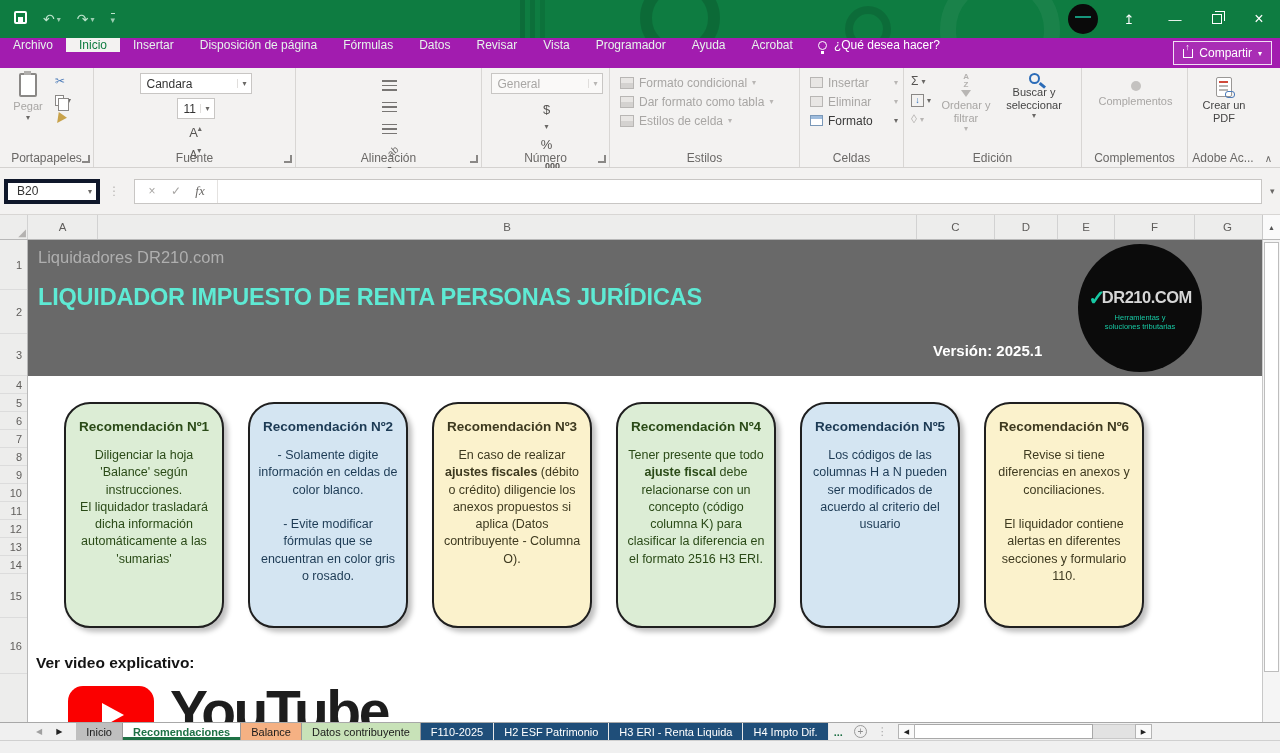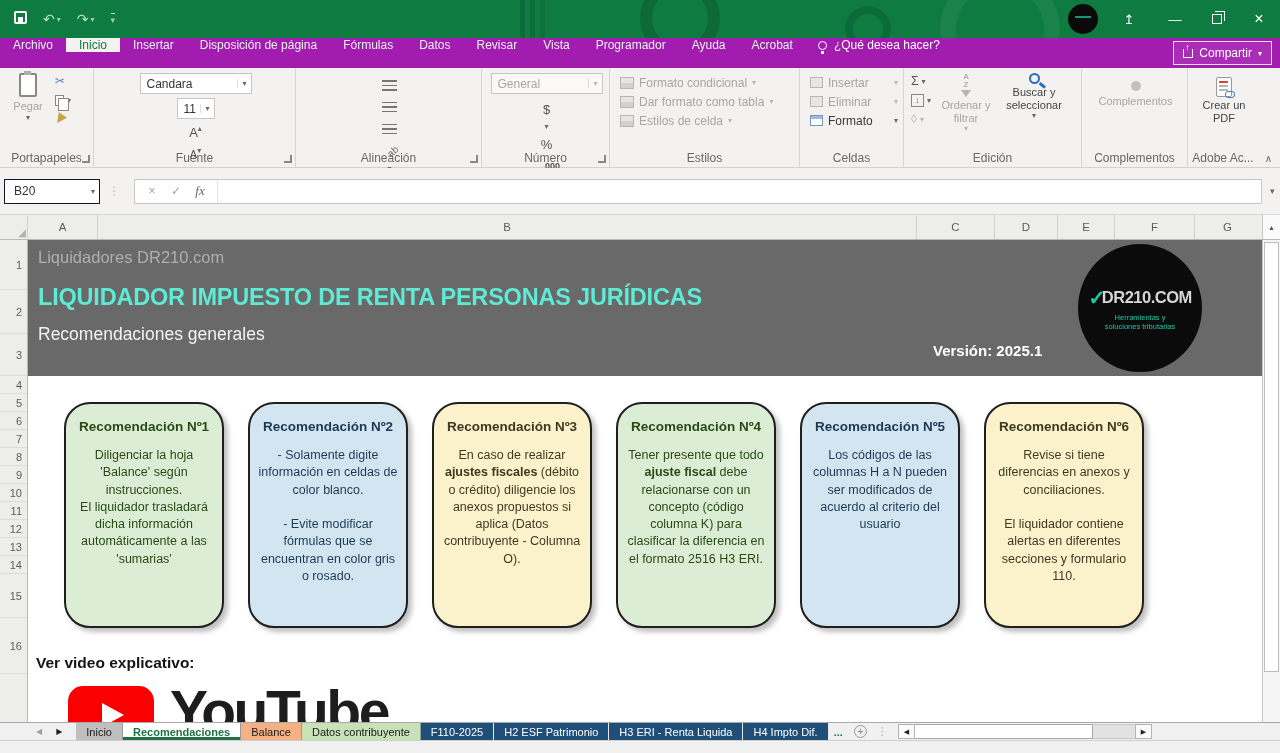--- a/index.html
+++ b/index.html
@@ -82,21 +82,21 @@
   .azsort{font-size:8px;font-weight:bold;color:#B4B2B0;line-height:1;text-align:center;}
   .funnel{width:0;height:0;border-left:5px solid transparent;border-right:5px solid transparent;border-top:7px solid #B8B6B4;margin:1px auto 2px;}
   .dot-ico{width:10px;height:10px;border-radius:50%;background:#C4C2C0;margin-bottom:4px;}
   .pdf-ico{width:16px;height:20px;border:1.5px solid #9a9896;border-radius:2px;position:relative;background:#fff;margin-bottom:2px;}
   .pdf-ico::before{content:"";position:absolute;left:2px;top:3px;width:9px;height:2px;background:#D04A3A;box-shadow:0 4px 0 #B8B6B4,0 8px 0 #B8B6B4;}
   .pdf-ico::after{content:"";position:absolute;right:-4px;bottom:-2px;width:8px;height:5px;border:1.5px solid #4A7AB8;border-radius:3px;}
   .collapse-btn{position:absolute;right:8px;bottom:3px;font-size:10px;color:#6A6866;}
 
   
   .formulabar{position:absolute;left:0;top:168px;width:100%;height:46px;background:#F3F2F1;display:flex;align-items:center;padding:0 4px;}
-  .namebox{width:96px;height:25px;background:#fff;border:1px solid #0f172a;display:flex;align-items:center;font-size:12px;color:#333;}
+  .namebox{width:96px;height:25px;background:#fff;border:4px solid #0f172a;display:flex;align-items:center;font-size:12px;color:#333;}
   .namebox .nb-text{padding-left:9px;flex:1;}
   .namebox .caret{padding:0 4px;}
   .fx-strip{display:flex;align-items:center;height:25px;background:#fff;border:1px solid #C8C6C4;margin-left:14px;width:1128px;}
   .fx-btns{display:flex;align-items:center;gap:2px;padding:0 6px;border-right:1px solid #E4E2E0;height:100%;}
   .fx-btn{width:22px;text-align:center;font-size:12px;color:#A8A6A4;}
   .fx-italic{font-family:"Liberation Serif",serif;font-style:italic;color:#6A6866;font-size:13px;}
   .fx-input{flex:1;height:100%;font-size:12px;color:#222;padding:4px 8px;}
   .fb-dots{color:#B8B6B4;font-size:12px;margin-left:8px;}
   .fb-caret{margin-left:8px;color:#6A6866;font-size:9px;}
 
@@ -492,21 +492,20 @@
       <b>15</b>
       <b>16</b>
       <b></b>
     </div>
 
     <div class="content">
 
       <div class="hero">
         <div class="hero-brand">Liquidadores DR210.com</div>
         <div class="hero-title">LIQUIDADOR IMPUESTO DE RENTA PERSONAS JURÍDICAS</div>
-        <div class="hero-sub">Recomendaciones generales</div>
         <div class="hero-version">Versión: 2025.1</div>
         <div class="hero-logo">
           <span class="logo-line">
             <span class="logo-check">✓</span>
             <span class="logo-text">DR210.COM</span>
           </span>
           <span class="logo-tag">Herramientas y soluciones tributarias</span>
         </div>
       </div>
 

